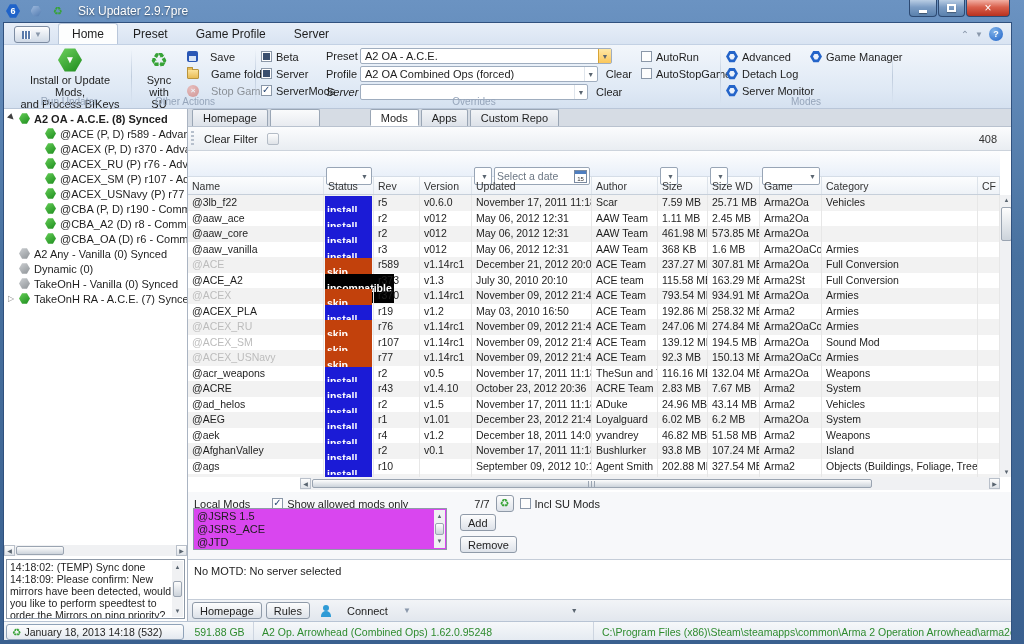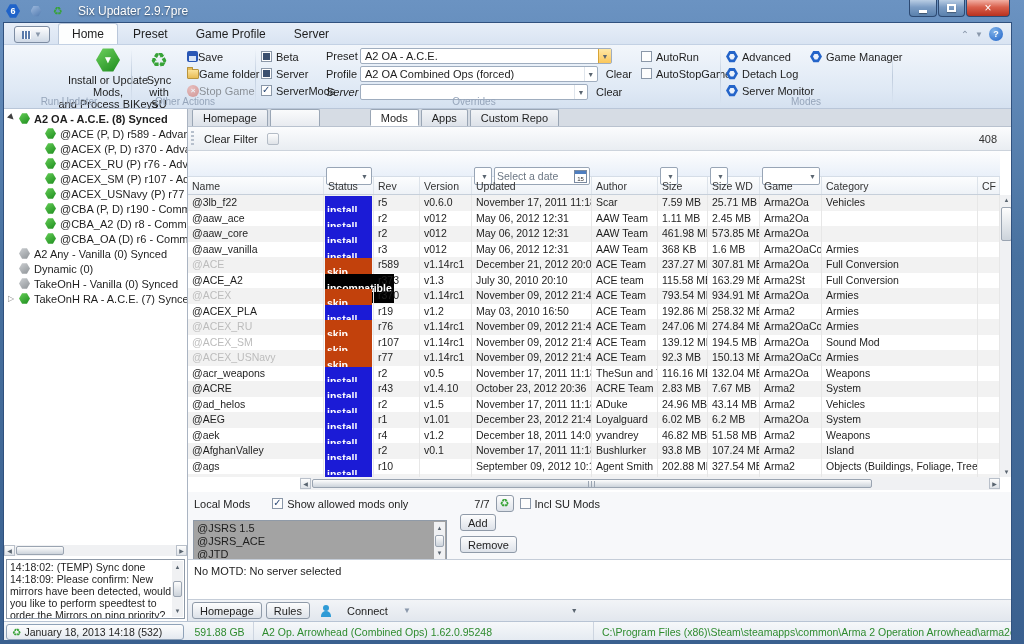--- a/index.html
+++ b/index.html
@@ -35,21 +35,21 @@
   .rtabs-right{margin-left:auto;display:flex;align-items:center;gap:6px;padding-right:8px;padding-bottom:3px;}
   .chev{color:#8a98ab;font-size:8px;}
   .helpcirc{width:14px;height:14px;border-radius:50%;background:radial-gradient(circle at 35% 30%,#7fb2e8,#1f63c9);color:#fff;font-size:9px;font-weight:bold;text-align:center;line-height:14px;}
   .rbody{position:absolute;left:0;top:22px;width:100%;height:64px;background:linear-gradient(180deg,#f2f6fb,#dfe9f5 70%,#d5e1f0);border-bottom:1px solid #b9c6d8;}
   .rgroup-label{position:absolute;bottom:1px;font-size:10px;color:#96a5ba;text-align:center;}
   .rsep{position:absolute;top:4px;bottom:4px;width:1px;background:linear-gradient(180deg,transparent,#bfccdd,transparent);}
   .bigbtn{position:absolute;top:2px;display:flex;flex-direction:column;align-items:center;border-radius:3px;padding:1px 4px;}
   .hexbig{width:24px;height:24px;clip-path:polygon(28% 2%,72% 2%,100% 50%,72% 98%,28% 98%,0% 50%);background:linear-gradient(145deg,#6fd25f,#1c8a1c);position:relative;}
   .hexbig:after{content:"▼";position:absolute;inset:0;text-align:center;line-height:24px;color:#fff;font-size:10px;}
   .bigbtn .cap{text-align:center;line-height:12px;margin-top:2px;}
-  .smallbtn{display:flex;align-items:center;gap:0;height:17px;padding:0 3px;}
+  .smallbtn{display:flex;align-items:center;gap:12px;height:17px;padding:0 3px;}
   .smallbtn.disabled{opacity:.45;}
   .ic-save{width:11px;height:11px;background:#2a57b5;border-radius:2px;position:relative;}
   .ic-save:after{content:"";position:absolute;left:2px;top:5px;right:2px;bottom:1px;background:#d8e4f5;}
   .ic-folder{width:12px;height:10px;background:linear-gradient(180deg,#fbe29a,#e8bc55);border:1px solid #b8943c;border-radius:1px;position:relative;}
   .ic-folder:before{content:"";position:absolute;left:-1px;top:-3px;width:6px;height:3px;background:#e8bc55;border:1px solid #b8943c;border-bottom:none;border-radius:1px 1px 0 0;}
   .ic-stop{width:12px;height:12px;border-radius:50%;background:radial-gradient(circle at 35% 30%,#f08a7c,#c33322);color:#fff;font-size:8px;font-weight:bold;text-align:center;line-height:12px;}
   .cb{width:11px;height:11px;border:1px solid #8a97a8;background:#fdfdfd;position:relative;flex:none;}
   .cb.partial:after{content:"";position:absolute;inset:1px;background:#3b4f6e;}
   .cb.checked:after{content:"✓";position:absolute;left:0;top:-2px;color:#2c4a77;font-size:10px;font-weight:bold;}
   .cbrow{display:flex;align-items:center;gap:4px;height:17px;}
@@ -120,21 +120,21 @@
   .badge.incompatible{background:#000;}
   .table-hscroll{position:absolute;left:112px;top:368px;width:700px;height:13px;background:#f0f1f3;display:flex;align-items:center;}
   .table-hscroll .sthumb{position:relative;}
   .gripdots{position:absolute;left:50%;top:1px;width:8px;height:7px;margin-left:-4px;background:repeating-linear-gradient(90deg,#9aa4b1 0 1px,transparent 1px 3px);}
   .vscroll{position:absolute;left:812px;top:86px;width:13px;height:282px;background:#f0f1f3;display:flex;flex-direction:column;align-items:center;justify-content:space-between;}
   .vscroll .sthumb{width:11px;height:34px;position:absolute;top:12px;left:1px;}
 
   
   .localbar{position:absolute;left:0;top:383px;width:100%;height:107px;background:#f7f8fa;}
   .lrow{position:absolute;left:6px;top:3px;display:flex;align-items:center;gap:6px;width:800px;}
-  .listbox{position:absolute;left:5px;top:28px;width:254px;height:42px;border:1px solid #8f9aa8;background:#a3a3a3;padding:1px 14px 1px 3px;line-height:13px;overflow:hidden;}
+  .listbox{position:absolute;left:5px;top:16px;width:254px;height:42px;border:1px solid #8f9aa8;background:#d946ef;padding:1px 14px 1px 3px;line-height:13px;overflow:hidden;}
   .listbox .logscroll{right:1px;}
   .pbtn{height:17px;padding:0 7px;border:1px solid #8f9aa8;border-radius:3px;background:linear-gradient(180deg,#fdfdfd,#dde2e9);display:inline-flex;align-items:center;}
   .addbtn{position:absolute;left:272px;top:22px;}
   .rembtn{position:absolute;left:272px;top:44px;}
   .motd{position:absolute;left:0;top:67px;width:100%;height:40px;background:#fff;border-top:1px solid #c5cdd8;padding:5px 6px;}
 
   .bottombar{position:absolute;left:0;top:490px;width:100%;height:22px;background:linear-gradient(180deg,#f2f4f7,#e2e7ee);border-top:1px solid #c5cdd8;display:flex;align-items:center;padding-left:4px;gap:4px;}
   .ic-person{width:12px;height:12px;position:relative;}
   .ic-person:before{content:"";position:absolute;left:3px;top:0;width:6px;height:6px;border-radius:50%;background:#2e9bd6;}
   .ic-person:after{content:"";position:absolute;left:1px;top:6px;width:10px;height:6px;border-radius:5px 5px 0 0;background:#2e9bd6;}
@@ -189,21 +189,21 @@
       <div class="rtab">Server</div>
       <div class="rtabs-right">
         <span class="chev" style="font-size:10px;">⌃</span>
         <span class="chev">▼</span>
         <span class="helpcirc">?</span>
       </div>
     </div>
 
     <div class="rbody">
 
-      <div class="bigbtn" style="left:10px;width:112px;margin-left:38px;">
+      <div class="bigbtn" style="left:10px;width:112px;">
         <span class="hexbig"></span>
         <span class="cap"><span>Install or Update Mods,</span><br>
         <span>and Process BIKeys</span> <span class="chev">▼</span></span>
       </div>
       <div class="rgroup-label" style="left:6px;width:118px;">Run Updater</div>
       <div class="rsep" style="left:127px;"></div>
 
       <div class="bigbtn" style="left:132px;width:46px;">
         <span class="recycle" style="font-size:20px;line-height:24px;">♻</span>
         <span class="cap"><span>Sync with</span><br>

